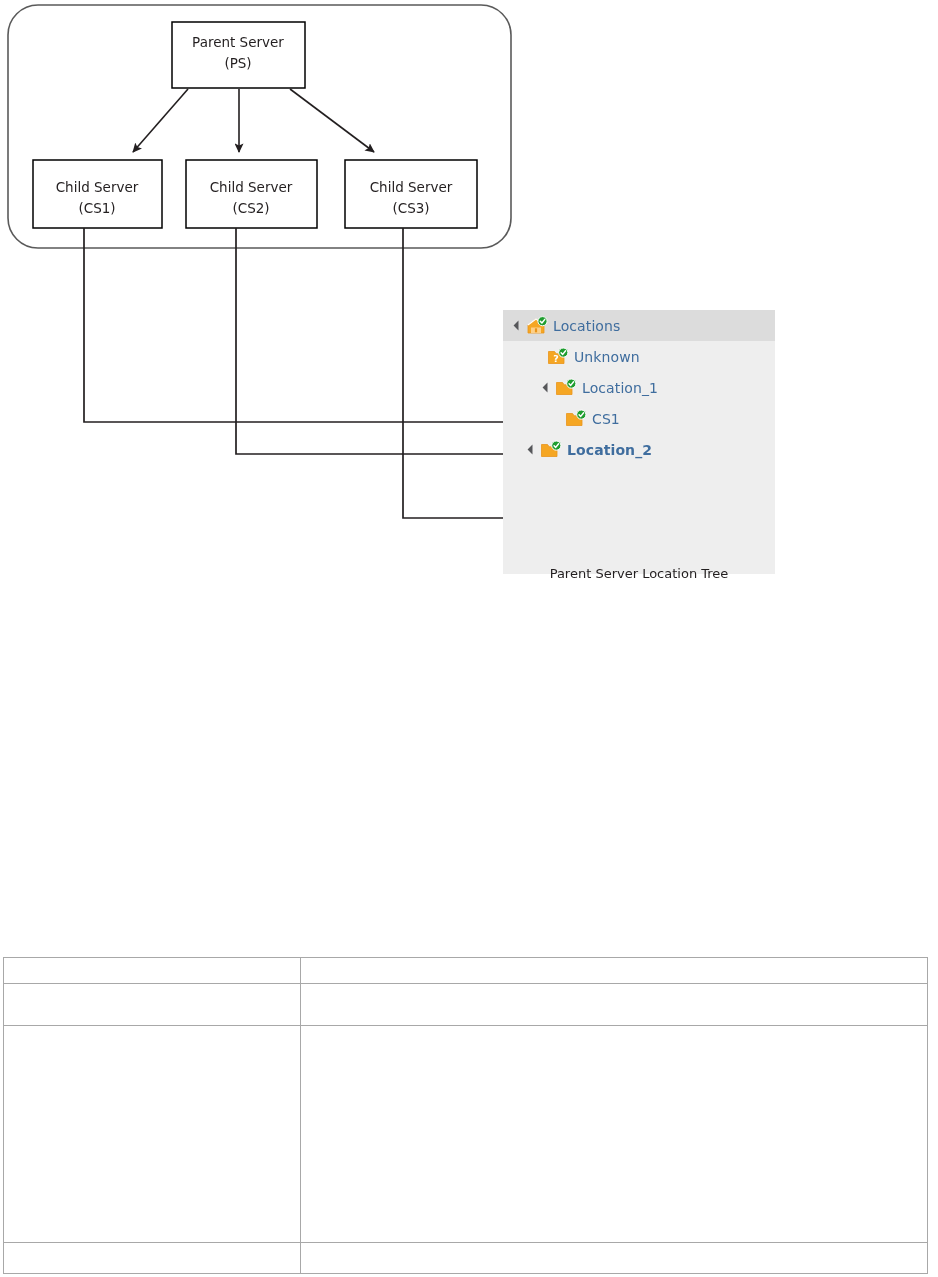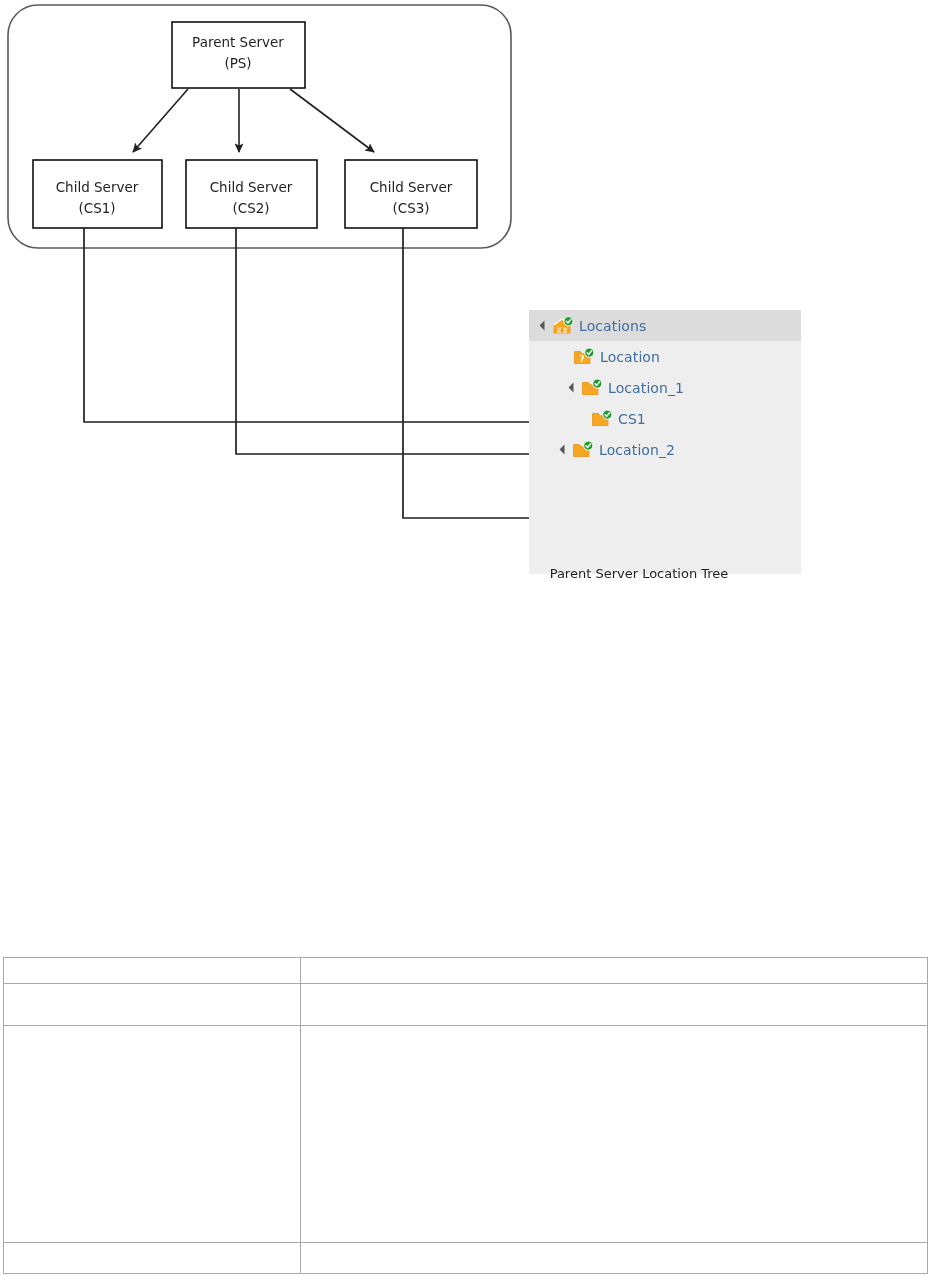--- a/index.html
+++ b/index.html
@@ -33,21 +33,21 @@
   .node-label {
     font-family: "DejaVu Sans", "Liberation Sans", sans-serif;
     font-size: 13.5px;
     fill: #231f20;
     text-anchor: middle;
   }
 
   
   #tree-panel {
     position: absolute;
-    left: 529px;
+    left: 503px;
     top: 310px;
     width: 272px;
     height: 264px;
     background: #eeeeee;
     overflow: hidden;
   }
   .tree-row {
     position: relative;
     height: 31px;
     display: flex;
@@ -187,21 +187,21 @@
 
     <div class="tree-row ind-1">
       <span class="tree-icon">
         <svg width="22" height="20" viewBox="0 0 22 20">
           <path d="M1.5,4.5 L7.5,4.5 L9.2,6.8 L17,6.8 L17,16.5 L1.5,16.5 Z" fill="#f5a623" stroke="#e8941a" stroke-width="0.8"></path>
           <text x="6.3" y="14.6" font-family="DejaVu Sans, sans-serif" font-size="9.5" font-weight="bold" fill="#ffffff">?</text>
           <circle cx="16.3" cy="5.6" r="4.6" fill="#1f9d2f" stroke="#ffffff" stroke-width="1"></circle>
           <path d="M14.1,5.7 L15.7,7.4 L18.6,3.8" fill="none" stroke="#ffffff" stroke-width="1.5" stroke-linecap="round" stroke-linejoin="round"></path>
         </svg>
       </span>
-      <span class="tree-label">Location</span>
+      <span class="tree-label">Unknown</span>
     </div>
 
     <div class="tree-row ind-2" style="padding-left:38px;">
       <span class="twisty has-arrow"></span>
       <span class="tree-icon">
         <svg width="22" height="20" viewBox="0 0 22 20">
           <path d="M1.5,4.5 L7.5,4.5 L9.2,6.8 L17,6.8 L17,16.5 L1.5,16.5 Z" fill="#f5a623" stroke="#e8941a" stroke-width="0.8"></path>
           <circle cx="16.3" cy="5.6" r="4.6" fill="#1f9d2f" stroke="#ffffff" stroke-width="1"></circle>
           <path d="M14.1,5.7 L15.7,7.4 L18.6,3.8" fill="none" stroke="#ffffff" stroke-width="1.5" stroke-linecap="round" stroke-linejoin="round"></path>
         </svg>
@@ -214,21 +214,21 @@
         <svg width="22" height="20" viewBox="0 0 22 20">
           <path d="M1.5,4.5 L7.5,4.5 L9.2,6.8 L17,6.8 L17,16.5 L1.5,16.5 Z" fill="#f5a623" stroke="#e8941a" stroke-width="0.8"></path>
           <circle cx="16.3" cy="5.6" r="4.6" fill="#1f9d2f" stroke="#ffffff" stroke-width="1"></circle>
           <path d="M14.1,5.7 L15.7,7.4 L18.6,3.8" fill="none" stroke="#ffffff" stroke-width="1.5" stroke-linecap="round" stroke-linejoin="round"></path>
         </svg>
       </span>
       <span class="tree-label">CS1</span>
     </div>
 
 
-    <div class="tree-row ind-2" style="padding-left:29px;">
+    <div class="tree-row ind-2" style="padding-left:23px;font-weight:bold;">
       <span class="twisty has-arrow"></span>
       <span class="tree-icon">
         <svg width="22" height="20" viewBox="0 0 22 20">
           <path d="M1.5,4.5 L7.5,4.5 L9.2,6.8 L17,6.8 L17,16.5 L1.5,16.5 Z" fill="#f5a623" stroke="#e8941a" stroke-width="0.8"></path>
           <circle cx="16.3" cy="5.6" r="4.6" fill="#1f9d2f" stroke="#ffffff" stroke-width="1"></circle>
           <path d="M14.1,5.7 L15.7,7.4 L18.6,3.8" fill="none" stroke="#ffffff" stroke-width="1.5" stroke-linecap="round" stroke-linejoin="round"></path>
         </svg>
       </span>
       <span class="tree-label">Location_2</span>
     </div>

